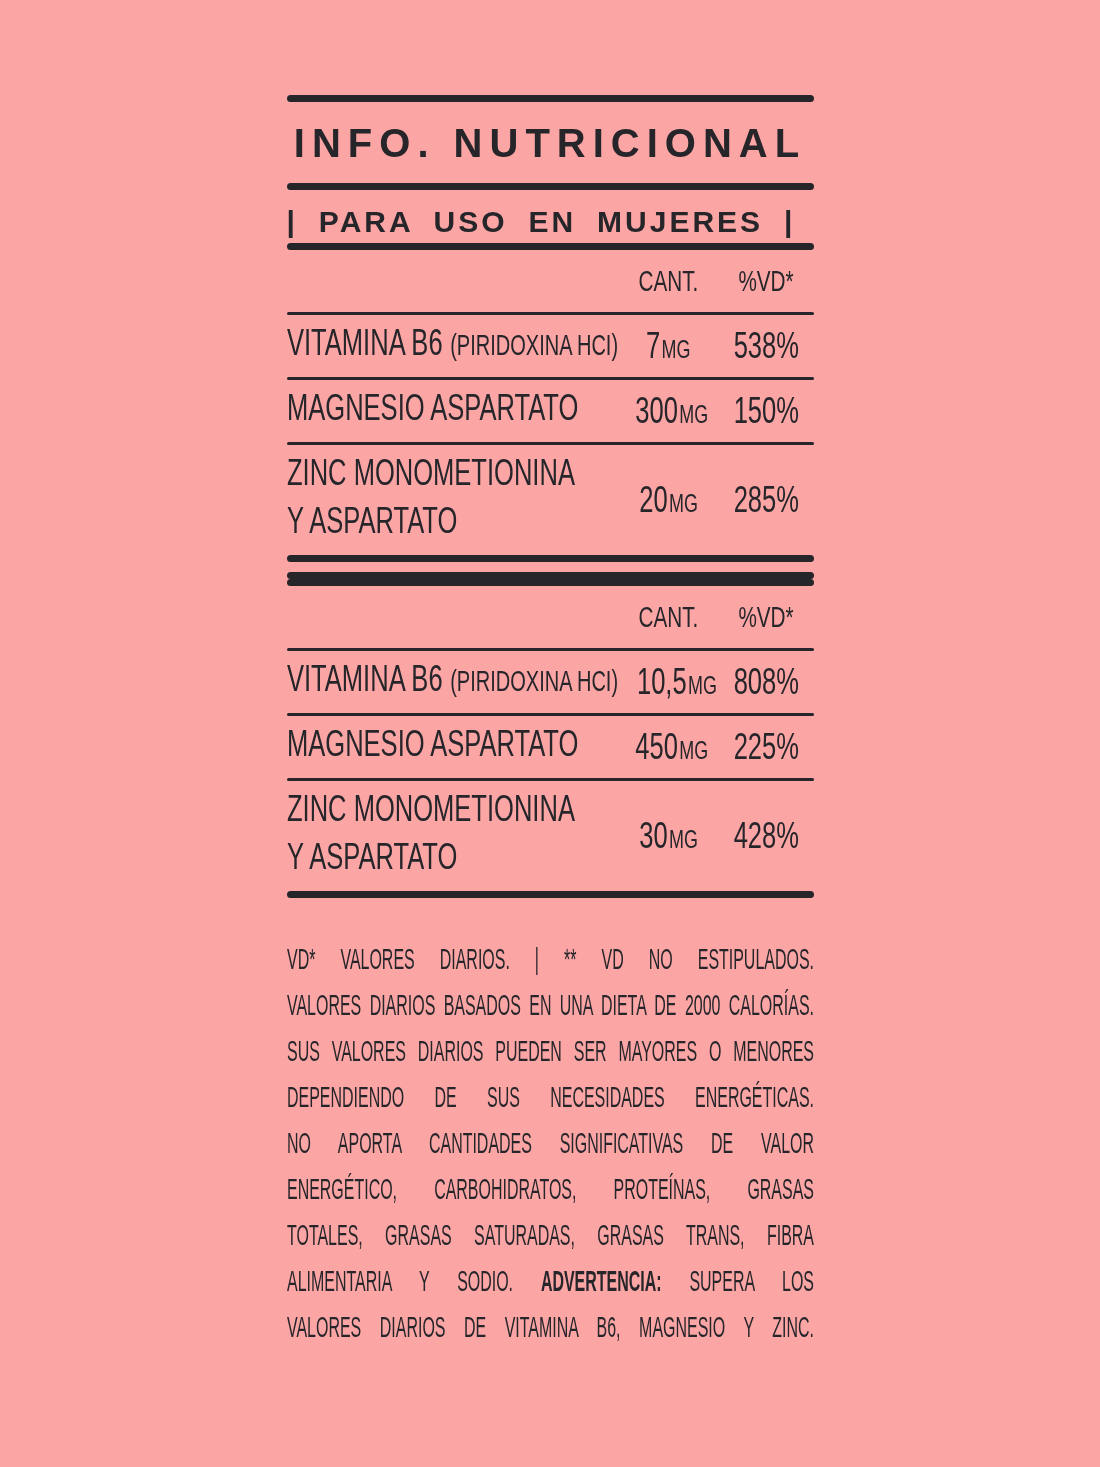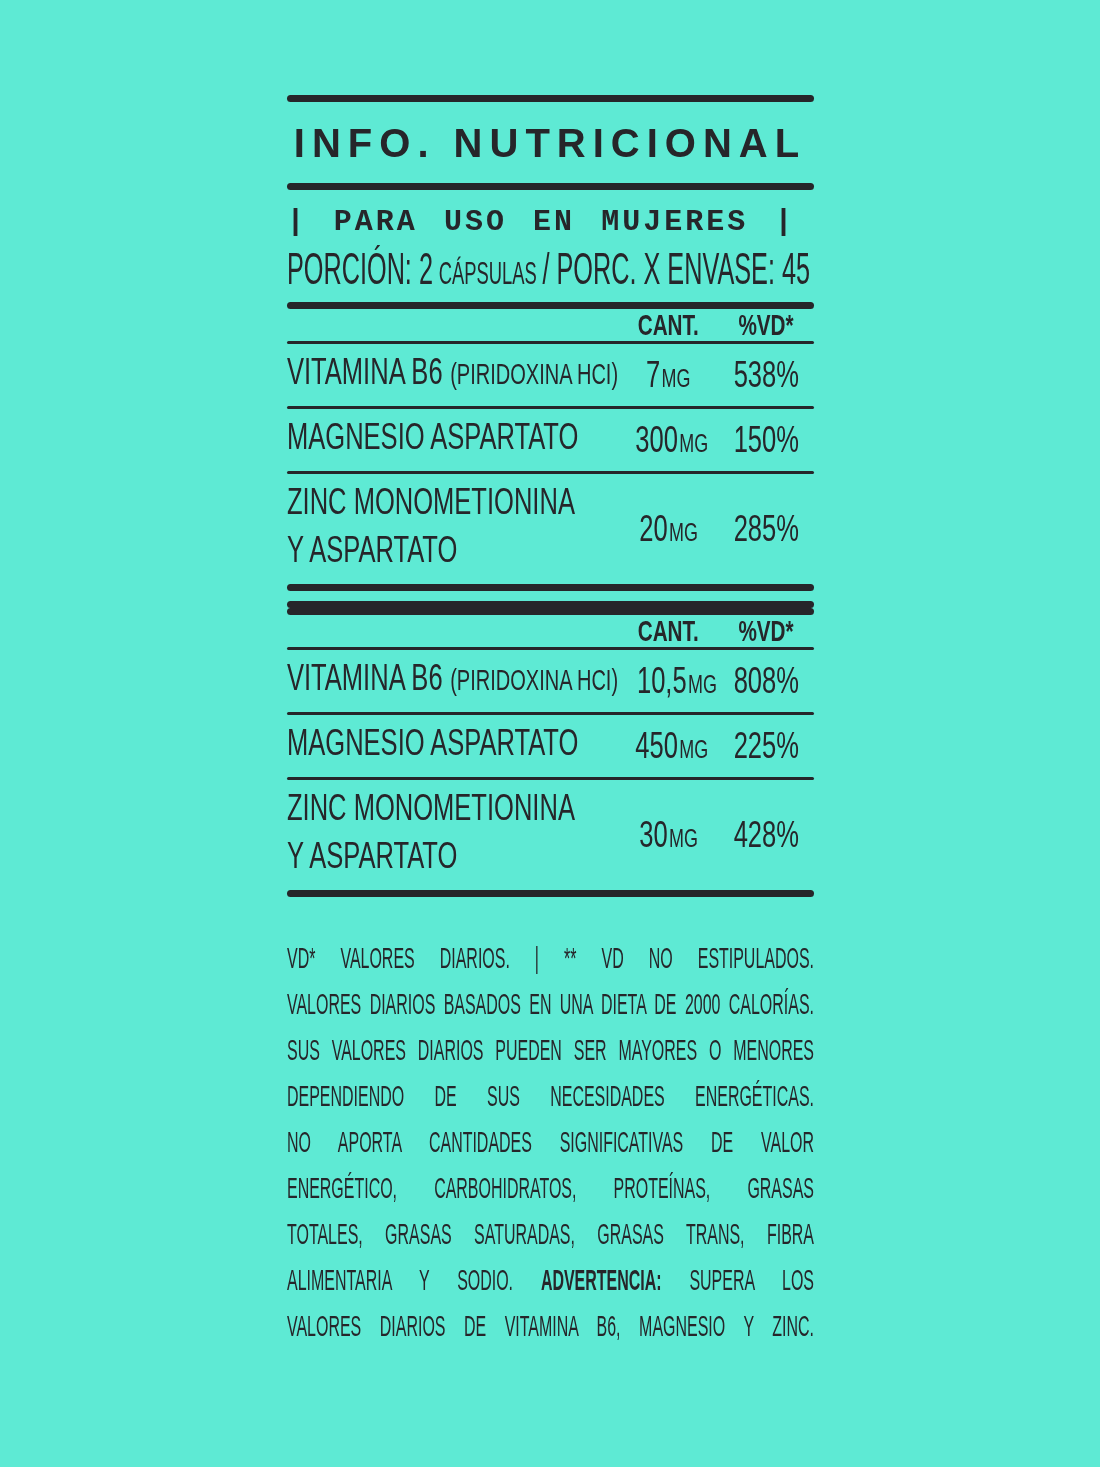--- a/index.html
+++ b/index.html
@@ -1,21 +1,21 @@
 <!DOCTYPE html>
 <html><head>
 <meta charset="utf-8">
 <style>
   * { margin: 0; padding: 0; box-sizing: border-box; }
   html, body { background: #ffffff; }
   .sheet {
     position: relative;
     width: 1100px;
     height: 1467px;
-    background: #5eead4;
+    background: #fca5a5;
     color: #26262a;
     font-family: "Liberation Sans", sans-serif;
     overflow: hidden;
   }
   .panel {
     width: 527px;
     margin: 0 auto;
     padding-top: 95px;
   }
   
@@ -35,39 +35,38 @@
   }
   
   .sec-heading {
     font-size: 30px;
     font-weight: 700;
     letter-spacing: 3px;
     line-height: 34px;
     margin: 15px 18px 4px 0;
     text-align: justify;
     text-align-last: justify;
-    font-family: Liberation Mono, monospace;
   }
   
   .serving { height: 52px; overflow: visible; margin-bottom: 7px; }
   .serving-inner {
     display: inline-block;
     white-space: nowrap;
     font-size: 44px;
     line-height: 52px;
     transform: scaleX(0.574);
     transform-origin: 0 50%;
   }
   .serving-inner .unit { font-size: 32px; margin: 0 10px; }
   
   .row { display: flex; align-items: center; }
   .cell-name { flex: 1; min-width: 0; }
   .cell-amt  { width: 100px; text-align: center; }
   .cell-dv   { width: 95px;  text-align: center; }
-  .thead { height: 32px; font-weight: bold; }
+  .thead { height: 62px; }
   .thead .cond-c { font-size: 30px; }
   .body-row { padding: 7px 0; min-height: 52px; }
   .cond-l { display: inline-block; white-space: nowrap; transform: scaleX(0.69); transform-origin: 0 50%; }
   .cond-c { display: inline-block; white-space: nowrap; transform: scaleX(0.69); transform-origin: 50% 50%; }
   .nm-line { line-height: 41px; height: auto; }
   .nm-line:empty { display: none; }
   .nm-main { font-size: 37px; }
   .nm-note { font-size: 29px; margin-left: 11px; }
   .nm-note:empty { display: none; }
   .amt-num { font-size: 37px; }
@@ -94,23 +93,20 @@
 
 <div class="sheet">
   <div class="panel">
 
     <div class="bar heavy"></div>
     <div class="title">INFO. NUTRICIONAL</div>
     <div class="bar heavy"></div>
 
     <section>
       <div class="sec-heading">| PARA USO EN MUJERES |</div>
-      <div class="serving">
-        <span class="serving-inner"><span>PORCIÓN: 2</span><span class="unit">CÁPSULAS</span><span>/ PORC. X ENVASE: 45</span></span>
-      </div>
       <div class="bar heavy"></div>
 
       <div class="row thead">
         <div class="cell-name"></div>
         <div class="cell-amt"><span class="cond-c">CANT.</span></div>
         <div class="cell-dv"><span class="cond-c">%VD*</span></div>
       </div>
       <div class="bar thin"></div>
 
       <div class="row body-row">

